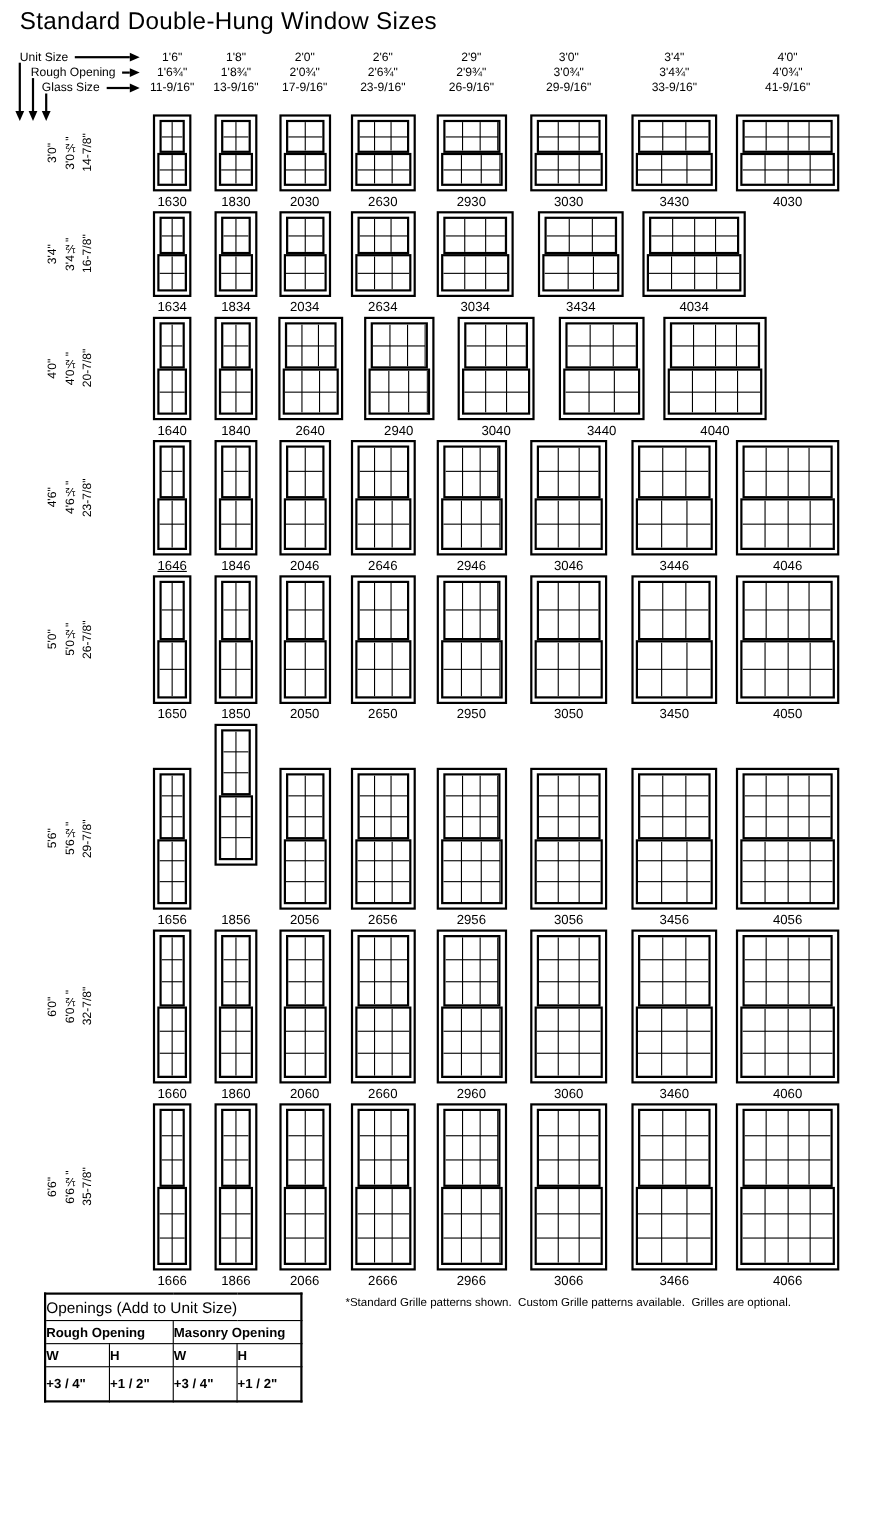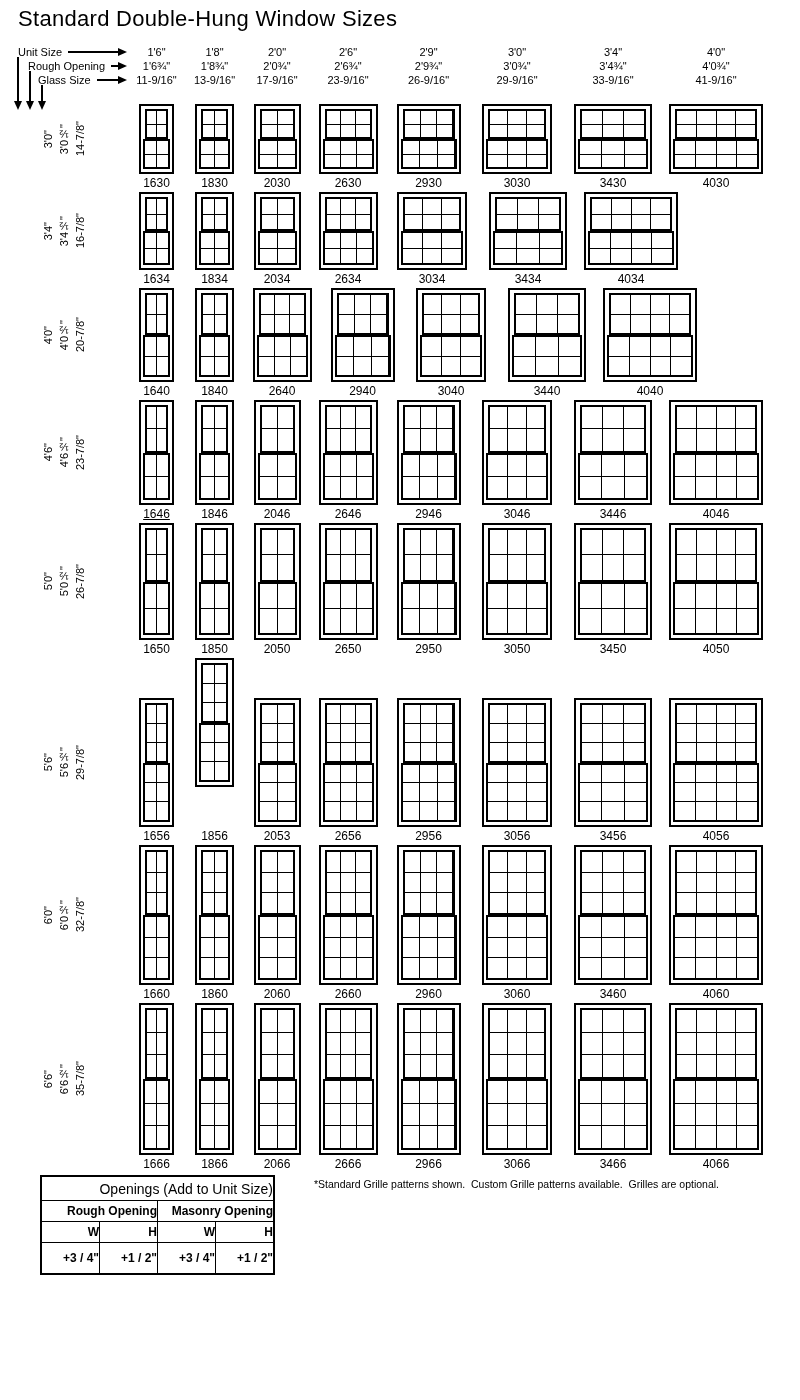--- a/index.html
+++ b/index.html
@@ -24,21 +24,21 @@
   .vtext{writing-mode:vertical-rl;transform:rotate(180deg);font-size:11px;line-height:15px;white-space:nowrap;}
   .window{box-sizing:border-box;border:2px solid #000;background:#fff;display:flex;flex-direction:column;}
   .sash{box-sizing:border-box;border:2px solid #000;flex:1 1 0;overflow:hidden;}
   .sash.top{margin:3px 4px 0 4px;}
   .sash.bottom{margin:0 2px 3px 2px;}
   .panes{width:100%;height:100%;display:grid;background:#000;gap:1px;}
   .pane{background:#fff;}
   .model{height:16px;margin-top:2px;font-size:12px;line-height:14px;text-align:center;}
   
   .openings{position:absolute;left:40px;top:1175px;border-collapse:collapse;}
-  .openings td{border:1px solid #000;text-align:right;font-size:12px;padding:0;}
+  .openings td{border:1px solid #000;text-align:left;font-size:12px;padding:0;}
   .openings .ttl{font-size:14px;height:23px;font-weight:normal;}
   .openings .grp{font-weight:bold;height:20px;}
   .openings .wh{font-weight:bold;height:20px;width:57px;}
   .openings .val{font-weight:bold;height:30px;}
   .openings{border:2px solid #000;}
   .footnote{position:absolute;left:314px;top:1178px;font-size:10.5px;white-space:pre;}
 </style>
 </head>
 <body>
 
@@ -1134,21 +1134,21 @@
               <div class="panes" style="grid-template-columns: repeat(2, 1fr); grid-template-rows: repeat(3, 1fr);">
                 <div class="pane"></div>
                 <div class="pane"></div>
                 <div class="pane"></div>
                 <div class="pane"></div>
                 <div class="pane"></div>
                 <div class="pane"></div>
               </div>
             </div>
           </div>
-          <div class="model">2053</div>
+          <div class="model">2056</div>
         </div>
         <div class="cell" style="width: 76px;">
           <div class="window" style="width: 59px; height: 129px;">
             <div class="sash top">
               <div class="panes" style="grid-template-columns: repeat(3, 1fr); grid-template-rows: repeat(3, 1fr);">
                 <div class="pane"></div>
                 <div class="pane"></div>
                 <div class="pane"></div>
                 <div class="pane"></div>
                 <div class="pane"></div>

